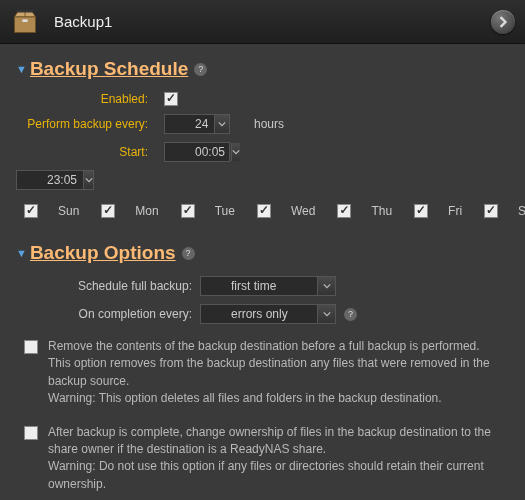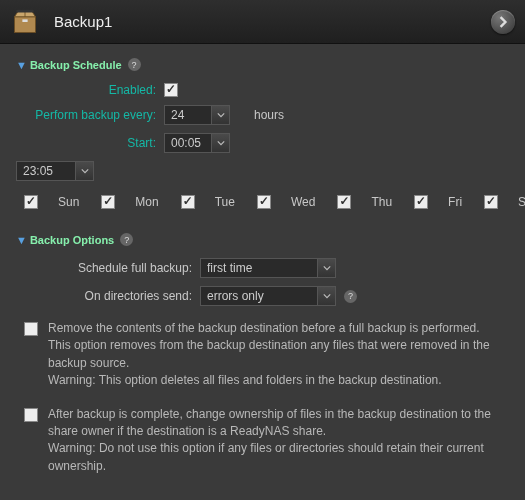--- a/index.html
+++ b/index.html
@@ -49,23 +49,24 @@
     align-items: center;
     margin-bottom: 12px;
     cursor: pointer;
   }
   .section-header .tri {
     color: #58a0e0;
     font-size: 11px;
     margin-right: 3px;
   }
   .section-header .label {
-    color: #86efac;
-    font-size: 11px;
+    color: #fdba74;
+    font-size: 19px;
     font-weight: bold;
+    text-decoration: underline;
   }
   .help-icon {
     width: 13px; height: 13px;
     border-radius: 50%;
     background: #666;
     color: #ddd;
     font-size: 9px;
     display: inline-flex;
     align-items: center; justify-content: center;
     margin-left: 6px;
@@ -73,22 +74,22 @@
   }
 
   .form-row {
     display: flex;
     align-items: center;
     margin-bottom: 8px;
   }
   .form-label {
     width: 148px;
     text-align: right;
-    padding-right: 8px;
-    color: #14b8a6;
+    padding-right: 16px;
+    color: #eab308;
   }
   .form-label-wide {
     width: 184px;
     text-align: right;
     padding-right: 8px;
     color: #c8c8c8;
   }
 
   input[type=checkbox] {
     width: 14px; height: 14px;
@@ -108,20 +109,21 @@
   }
 
   .select {
     display: inline-flex;
     align-items: center;
     background: #2a2a2a;
     border: 1px solid #555;
     height: 20px;
     color: #ccc;
     cursor: pointer;
+    padding-left: 24px;
   }
   .select .value {
     padding: 0 6px;
     flex: 1;
     font-size: 12px;
   }
   .select .arrow {
     width: 18px; height: 100%;
     background: linear-gradient(#4a4a4a, #333);
     border-left: 1px solid #555;
@@ -274,21 +276,21 @@
       <span class="value">first time</span>
       <span class="arrow">
           <svg viewBox="0 0 10 10">
             <path d="M1 3 L5 7 L9 3" stroke="#bbb" stroke-width="1.5" fill="none"></path>
           </svg>
         </span>
     </div>
   </div>
 
   <div class="form-row">
-    <span class="form-label-wide">On directories send:</span>
+    <span class="form-label-wide">On completion every:</span>
     <div class="select" style="width:136px">
       <span class="value">errors only</span>
       <span class="arrow">
           <svg viewBox="0 0 10 10">
             <path d="M1 3 L5 7 L9 3" stroke="#bbb" stroke-width="1.5" fill="none"></path>
           </svg>
         </span>
     </div>
     <span class="help-icon" style="margin-left:8px">?</span>
   </div>

